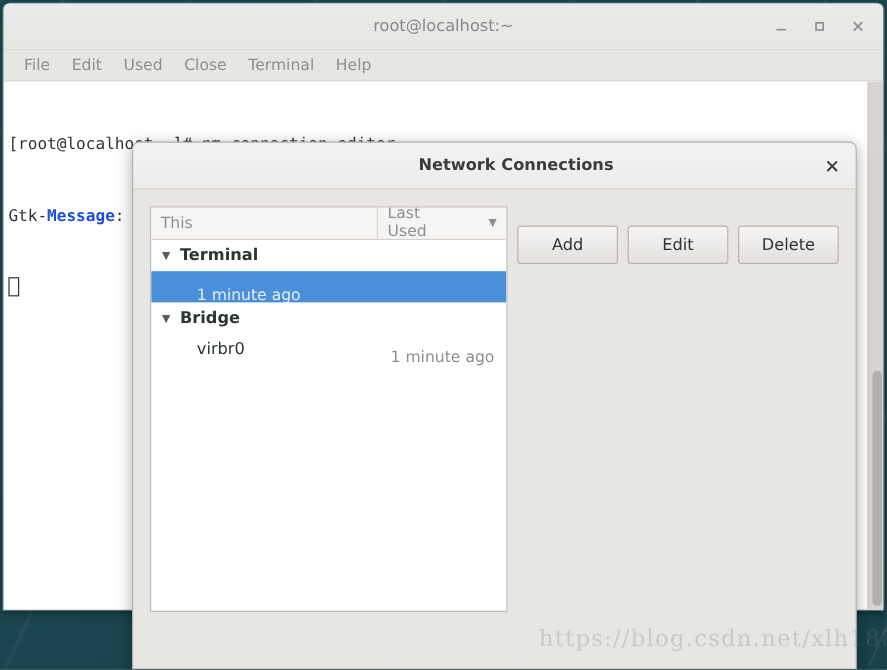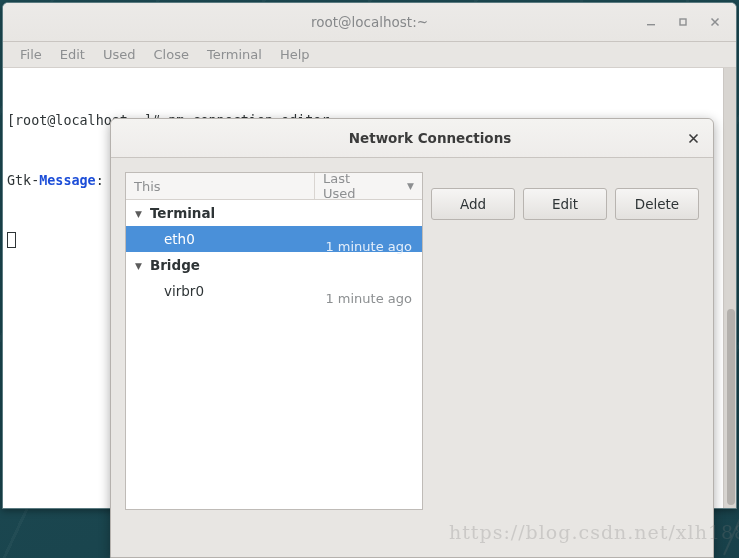--- a/index.html
+++ b/index.html
@@ -407,21 +407,20 @@
             <span>Last Used</span>
             <span class="sort-arrow">▼</span>
           </div>
         </div>
 
         <div class="group-row">
           <span class="group-arrow">▼</span>
           <span>Terminal</span>
         </div>
         <div class="conn-row selected">
-          <span class="conn-name">eth0</span>
           <span class="conn-time">1 minute ago</span>
         </div>
 
         <div class="group-row">
           <span class="group-arrow">▼</span>
           <span>Bridge</span>
         </div>
         <div class="conn-row">
           <span class="conn-name">virbr0</span>
           <span class="conn-time">1 minute ago</span>

